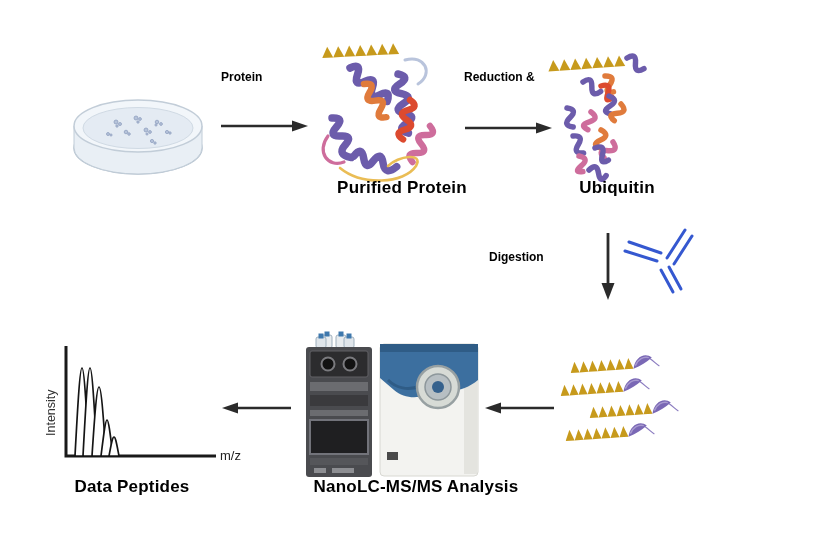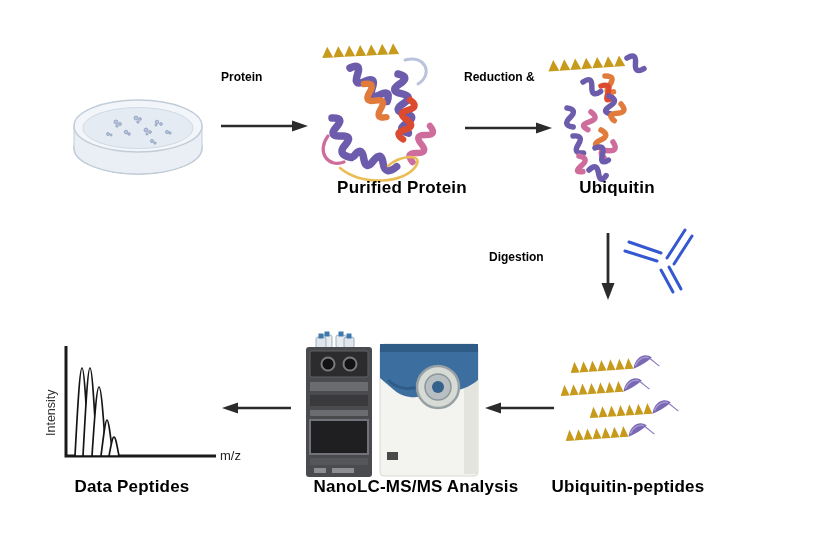--- a/index.html
+++ b/index.html
@@ -251,21 +251,20 @@
           <polygon points="27,20 31.5,9 36,20"></polygon>
           <polygon points="36,20 40.5,9 45,20"></polygon>
           <polygon points="45,20 49.5,9 54,20"></polygon>
           <polygon points="54,20 58.5,9 63,20"></polygon>
         </g>
       <path d="M63,20 C65,9 75,4 82,10 C77,14 70,18 63,20 Z" fill="#7a68b5"></path>
       <path d="M65,17 C68,11 74,8 79,10" stroke="#a89ad0" stroke-width="1.5" fill="none"></path>
       <path d="M80,11 C84,14 86,17 89,19" stroke="#8b7cc0" stroke-width="1.2" fill="none"></path>
     </svg>
   </div>
-  <div class="stage-label" style="left:537px;top:477px;width:182px;">Ubiquitin-peptides</div>
 
   <svg class="abs" style="left:485px;top:400px;" width="70" height="16" viewBox="0 0 70 16">
     <polygon points="16,2.5 0,8 16,13.5" fill="#2b2b2b"></polygon>
     <line x1="14" y1="8" x2="69" y2="8" stroke="#2b2b2b" stroke-width="2.6"></line>
   </svg>
 
   <svg class="abs" style="left:292px;top:330px;" width="190" height="152" viewBox="0 0 190 152">
 
     <g>
       <rect x="30" y="5" width="10" height="13" rx="2" fill="#e8ecef" stroke="#9fb0bd"></rect>

